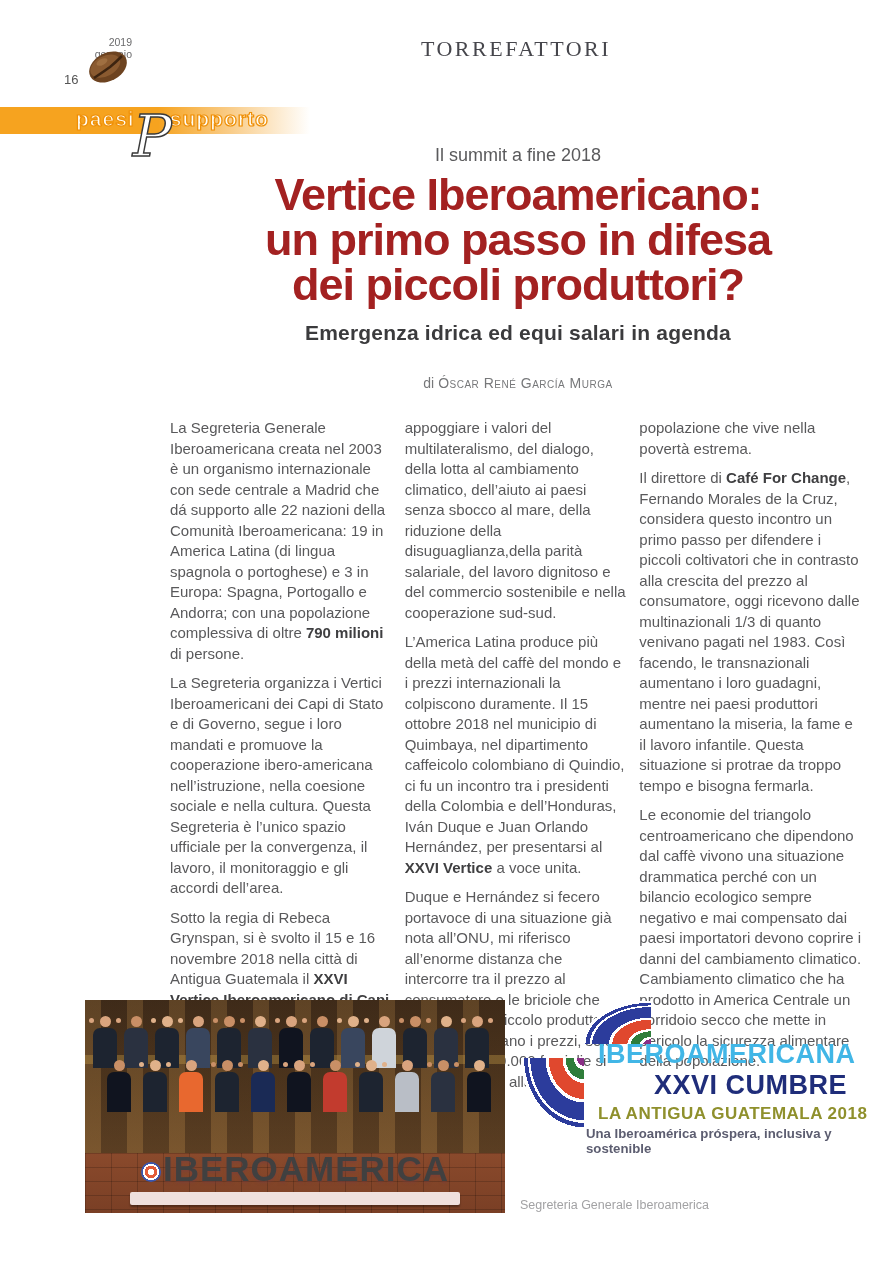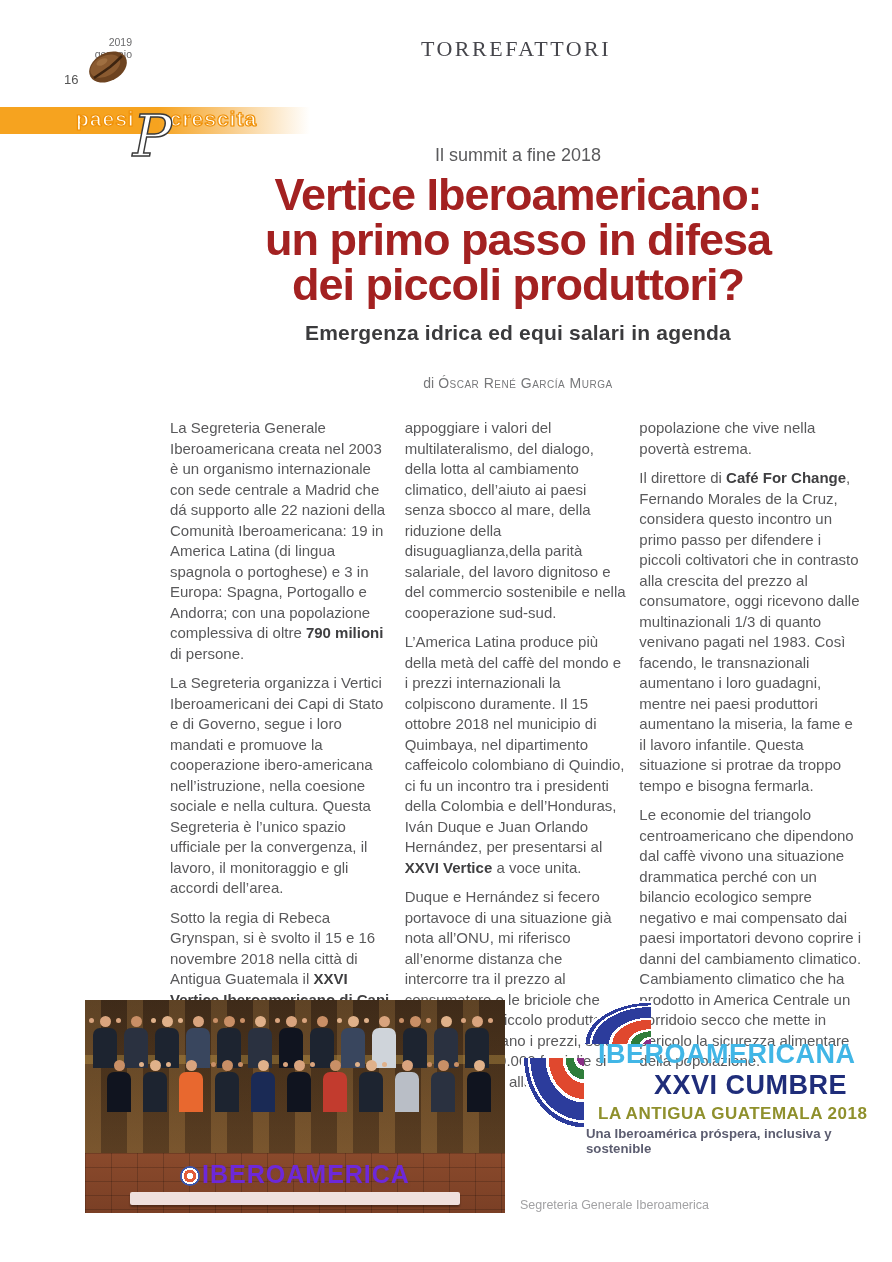--- a/index.html
+++ b/index.html
@@ -56,21 +56,21 @@
   #photo .floor { position:absolute; left:0; bottom:0; width:100%; height:60px;
     background:
       repeating-linear-gradient(90deg, rgba(0,0,0,.18) 0 1px, transparent 1px 26px),
       repeating-linear-gradient(180deg, rgba(0,0,0,.18) 0 1px, transparent 1px 14px),
       linear-gradient(180deg,#8a4a2c,#7a3f25); }
   .person { position:absolute; width:24px; }
   .person .head { width:11px; height:11px; border-radius:50%; margin:0 auto; }
   .person .torso { width:100%; height:40px; border-radius:7px 7px 0 0; margin-top:1px; }
   .person .hand { position:absolute; width:5px; height:5px; border-radius:50%; top:2px; }
   #sign { position:absolute; left:0; bottom:24px; width:100%; text-align:center;
-    font-weight:800; font-size:25px; letter-spacing:1px; color:#6d28d9;
+    font-weight:800; font-size:35px; letter-spacing:1px; color:#404040;
     text-shadow:0 2px 3px rgba(120,60,60,.55); }
   #sign .ring { display:inline-block; width:20px; height:20px; border-radius:50%;
     vertical-align:middle; margin-right:2px;
     background:radial-gradient(circle,#fff 0 22%,#e25c3a 22% 45%,#fff 45% 58%,#3a57b0 58% 80%,#fff 80%); }
   #plinth { position:absolute; left:50%; bottom:8px; width:330px; height:13px;
     transform:translateX(-50%); background:#efe0dd; border-radius:2px;
     box-shadow:0 2px 2px rgba(0,0,0,.35); }
 
   
   .mandala { border-style:solid; border-width:0; }
@@ -112,21 +112,21 @@
 <div class="abs" id="page-number">16</div>
 
 <div class="abs" id="brand">
   <div id="brand-main">TORREFATTORI</div>
 </div>
 
 <div class="abs" id="section-band"></div>
 <div class="abs" id="section-label">
   <span class="outline-txt">paesi</span>
     <span id="script-p">P</span>
-    <span class="outline-txt">crescita</span>
+    <span class="outline-txt">supporto</span>
 </div>
 
 <div class="abs" id="head-block">
   <div id="kicker">Il summit a fine 2018</div>
   <div id="title">
     <div>Vertice Iberoamericano:</div>
     <div>un primo passo in difesa</div>
     <div>dei piccoli produttori?</div>
   </div>
   <div id="subtitle">Emergenza idrica ed equi salari in agenda</div>

